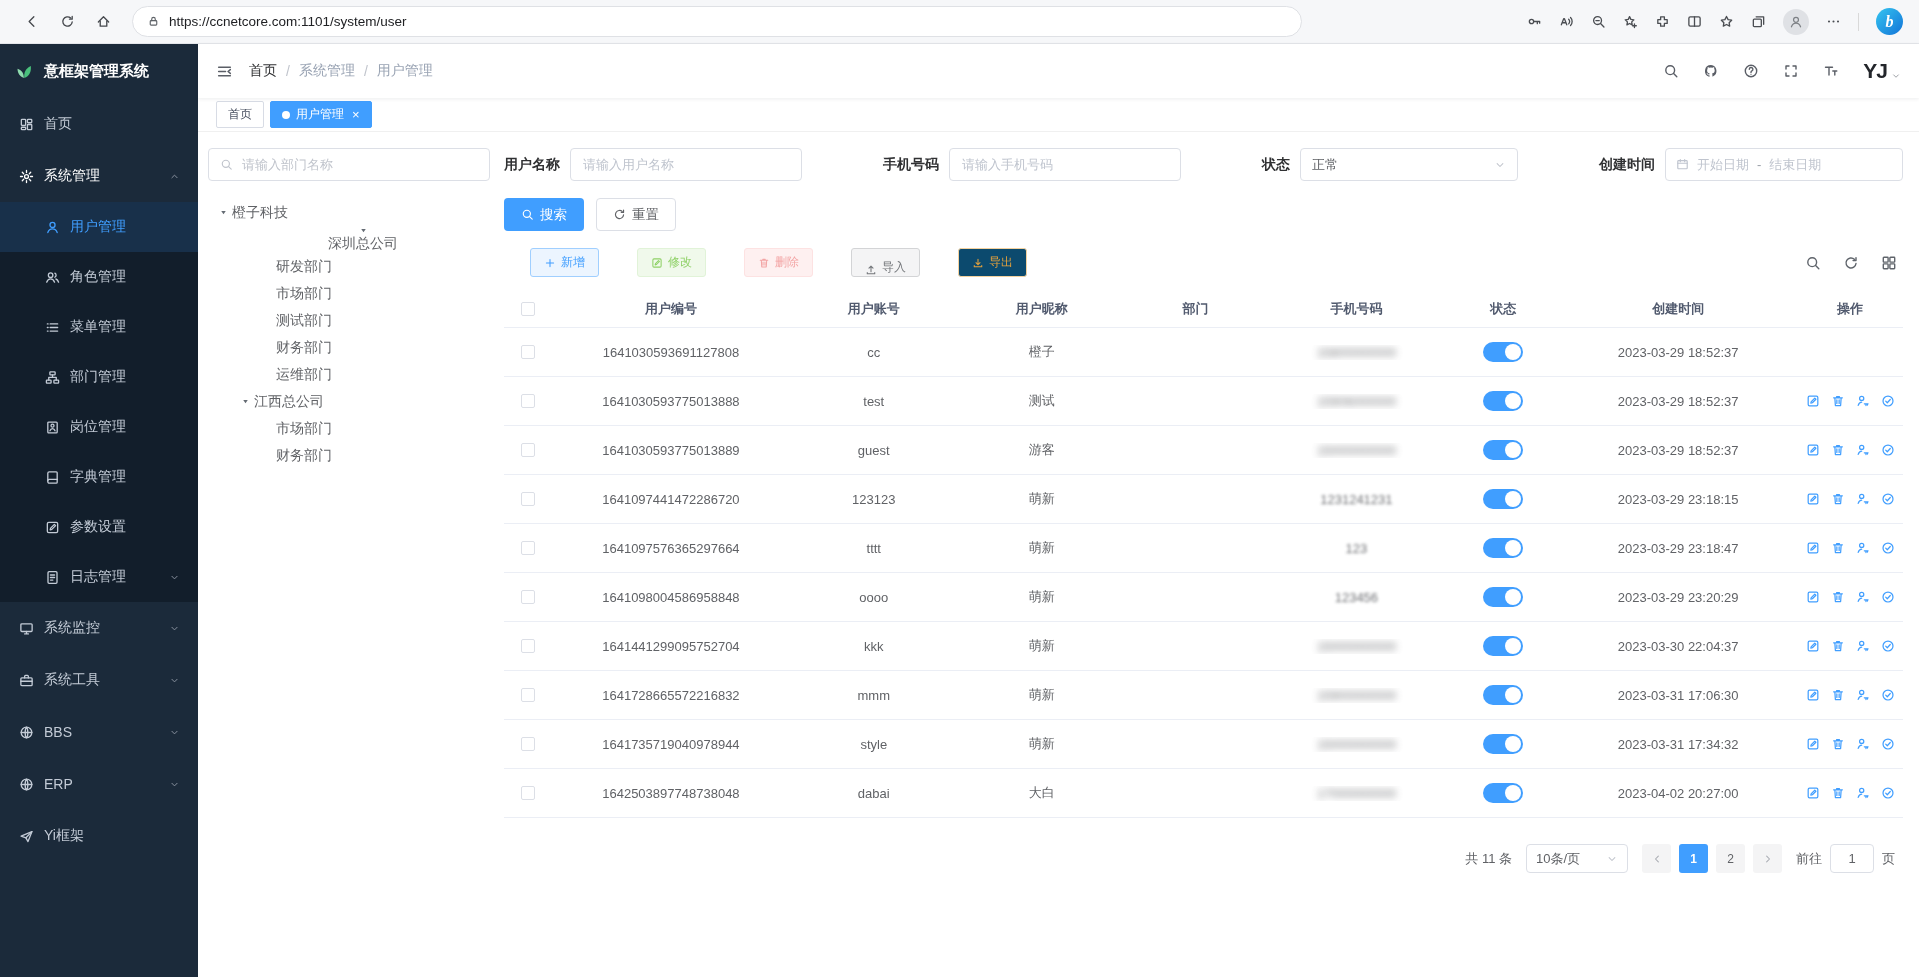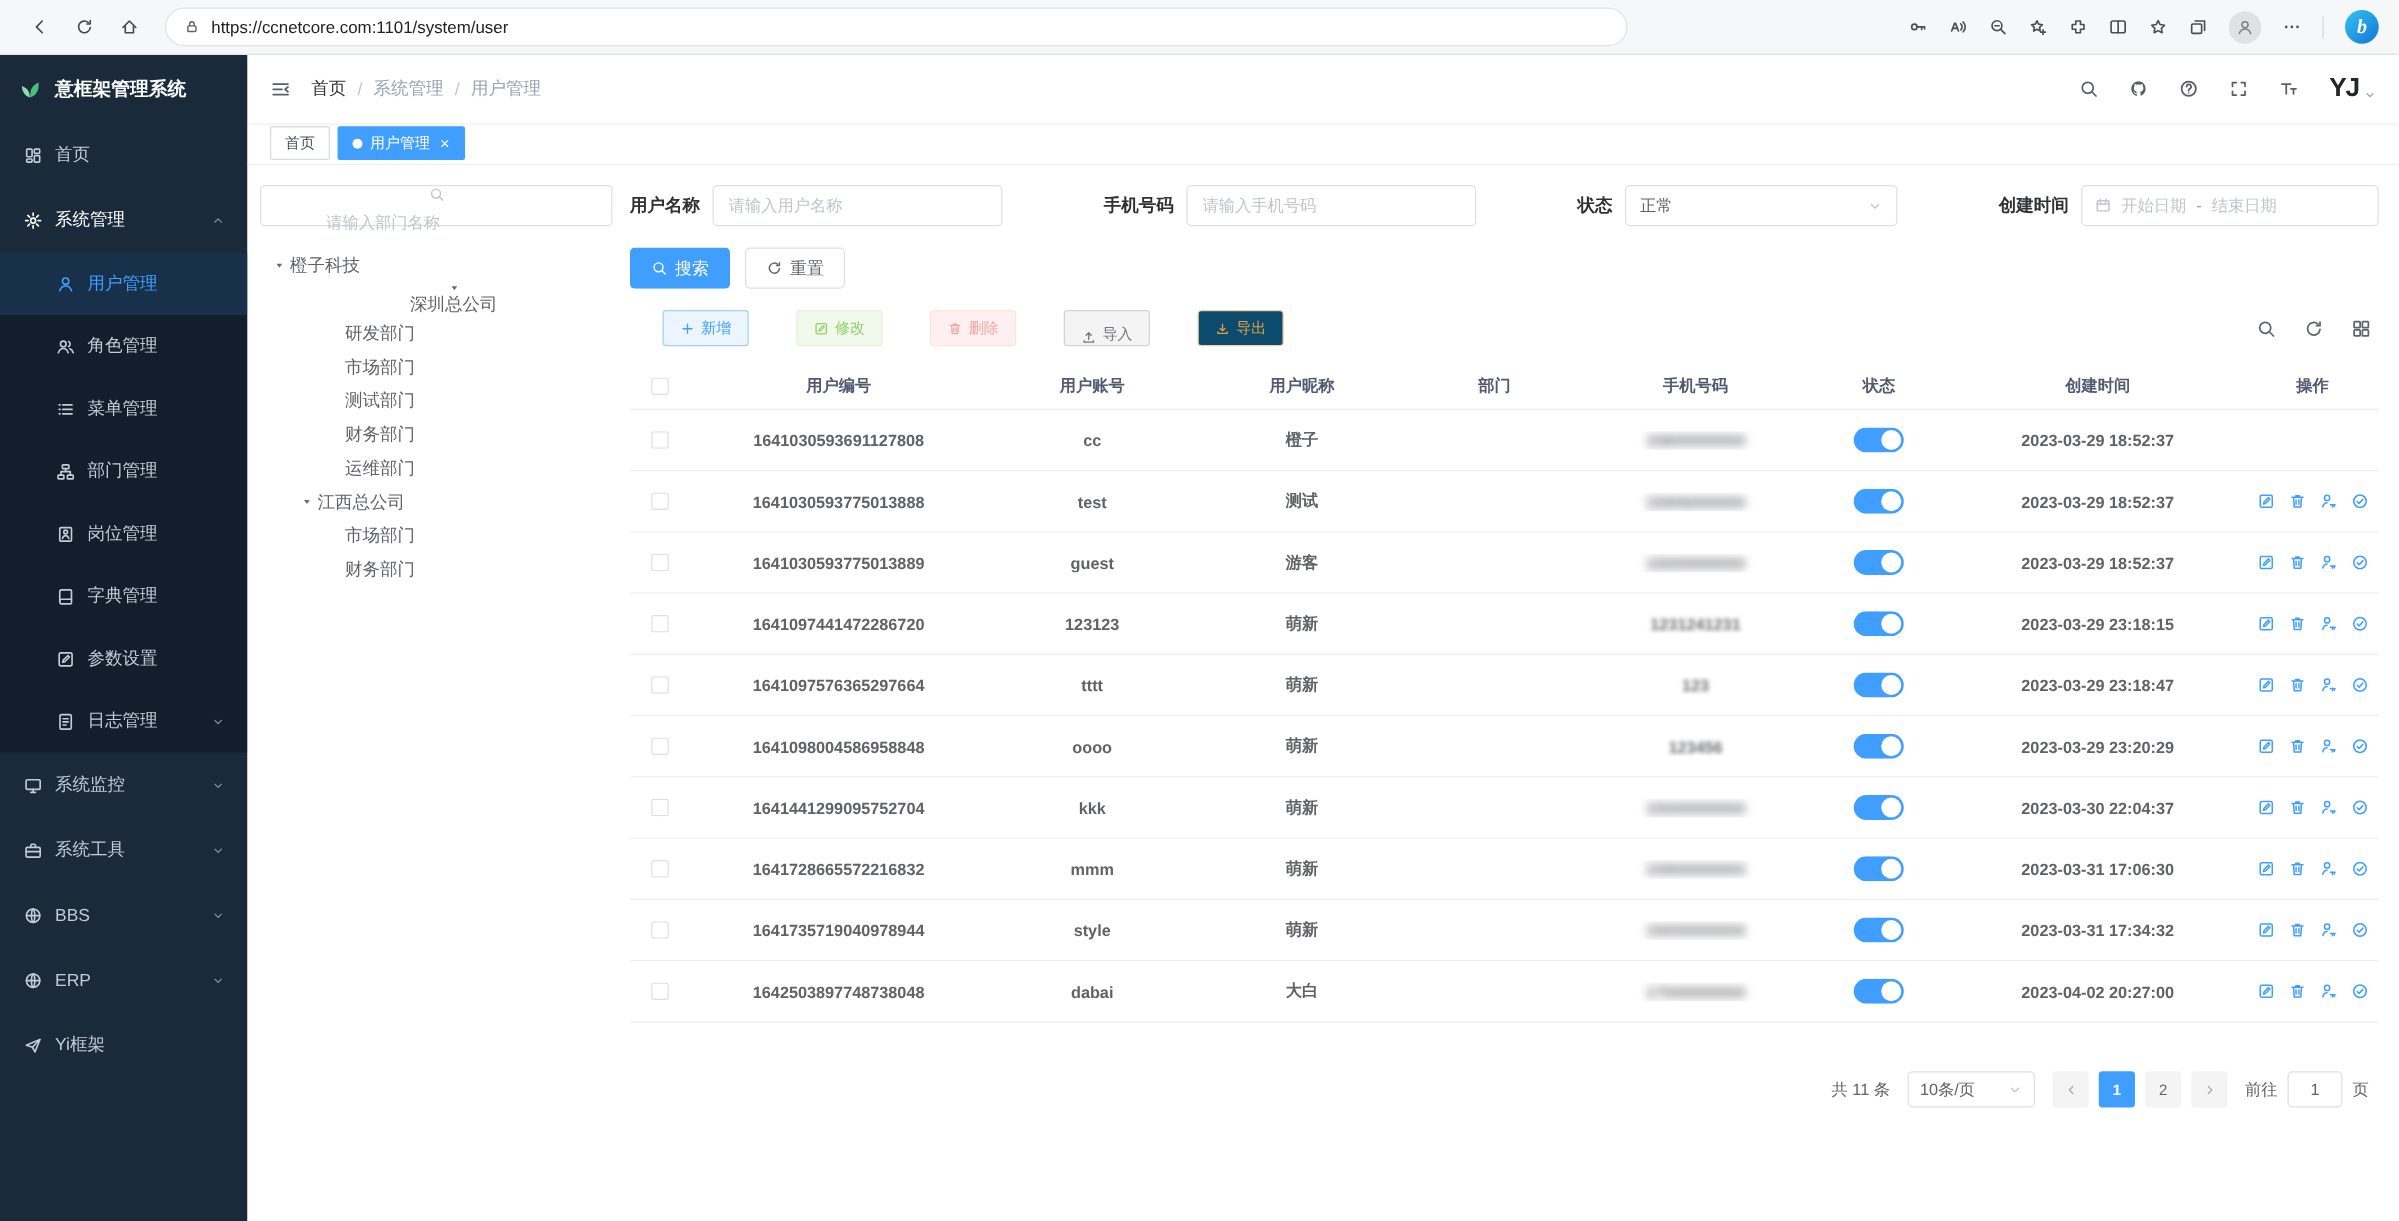--- a/index.html
+++ b/index.html
@@ -46,21 +46,21 @@
 
   .tabsbar { height:34px; display:flex; align-items:center; gap:6px; padding:0 18px; border-bottom:1px solid #f0f0f0; flex:none; }
   .tab { height:27px; display:flex; align-items:center; gap:6px; padding:0 11px; border:1px solid #d8dce5; background:#fff; color:#495060; font-size:12px; cursor:pointer; border-radius:2px; }
   .tab.active { background:#409eff; border-color:#409eff; color:#fff; }
   .tab-dot { width:8px; height:8px; border-radius:50%; background:#fff; }
   .tab-close { font-size:13px; margin-left:2px; cursor:pointer; }
 
   
   .content { flex:1; display:flex; gap:14px; padding:16px 16px 0 10px; min-height:0; }
   .tree-panel { width:282px; flex:none; }
-  .tree-search { height:33px; border:1px solid #dcdfe6; border-radius:4px; display:flex; align-items:center; gap:7px; padding:0 11px;flex-direction:column; }
+  .tree-search { height:33px; border:1px solid #dcdfe6; border-radius:4px; display:flex; align-items:center; gap:7px; padding:0 11px; }
   .tree-search .sicon { color:#c0c4cc; font-size:13px; display:flex; }
   .tree-search input { border:none; outline:none; flex:1; font-size:13px; color:#606266; background:transparent; font-family:inherit; min-width:0; }
   .tree-search input::placeholder { color:#c0c4cc; }
   .tree { margin-top:18px; }
   .tree-node { height:27px; display:flex; align-items:center; font-size:14px; color:#606266; cursor:pointer; }
   .tree-caret { width:18px; font-size:9px; color:#646b73; display:flex; justify-content:center; flex:none; }
 
   .right-panel { flex:1; min-width:0; display:flex; flex-direction:column; }
   .filter-row { display:flex; align-items:center; justify-content:space-between; }
   .fgroup { display:flex; align-items:center; gap:10px; }
@@ -85,35 +85,35 @@
   .btn-sm .bicon { font-size:12px; display:flex; }
   .b-add { background:#ecf5ff; border-color:#a0cfff; color:#409eff; }
   .b-mod { background:#f0f9eb; border-color:#e1f3d8; color:#8fd167; }
   .b-del { background:#fef0f0; border-color:#fde2e2; color:#f3a5a5; }
   .b-imp { background:#f4f4f5; border-color:#d3d4d6; color:#73767a;align-items:flex-end; }
   .b-exp { background:#0c4a6e; border-color:#f3d19e; color:#e6a23c; }
   .toolbar-icons { margin-left:auto; display:flex; align-items:center; gap:22px; color:#5f646b; font-size:16px; padding-right:6px; }
   .toolbar-icons span { display:flex; cursor:pointer; }
 
   .table { margin-top:14px; }
-  .thead,.trow { display:flex; align-items:center;font-weight:bold; }
+  .thead,.trow { display:flex; align-items:center; }
   .thead { height:37px; font-size:13px; font-weight:bold; color:#515a6e; border-bottom:1px solid #ebeef5; }
   .trow { height:49px; font-size:13px; color:#606266; border-bottom:1px solid #ebeef5; background:#fff; }
   .cell { display:flex; align-items:center; justify-content:center; overflow:hidden; white-space:nowrap; }
   .c-check{width:48px; flex:none;} .c-id{width:17%;} .c-acc{width:12%;} .c-nick{width:12%;}
   .c-dept{width:10%;} .c-phone{width:13%;} .c-status{width:8%;} .c-created{width:17%;} .c-ops{flex:1;}
   .checkbox { width:14px; height:14px; border:1px solid #dcdfe6; border-radius:2px; background:#fff; cursor:pointer; }
   .switch { width:40px; height:20px; border-radius:10px; background:#409eff; position:relative; cursor:pointer; flex:none; }
   .switch::after { content:""; position:absolute; top:2px; right:2px; width:16px; height:16px; border-radius:50%; background:#fff; }
   .ops { display:flex; gap:11px; color:#409eff; font-size:14px; }
   .op { display:flex; cursor:pointer; }
   .blur-h { filter:blur(3.5px); opacity:.85; }
   .blur-l { filter:blur(1.5px); opacity:.9; }
 
-  .pagination { margin-top:39px; display:flex; align-items:center; justify-content:flex-end; gap:14px; font-size:13px; color:#606266; padding:0 8px 20px 0; }
+  .pagination { margin-top:26px; display:flex; align-items:center; justify-content:flex-end; gap:14px; font-size:13px; color:#606266; padding:0 8px 20px 0; }
   .psize { width:102px; height:29px; border:1px solid #dcdfe6; border-radius:4px; display:flex; align-items:center; justify-content:space-between; padding:0 9px; cursor:pointer; }
   .pager { display:flex; align-items:center; gap:8px; }
   .pbtn { min-width:29px; height:29px; border-radius:3px; background:#f4f4f5; color:#606266; display:flex; align-items:center; justify-content:center; font-size:12px; cursor:pointer; }
   .pbtn.arrow { color:#a8abb2; }
   .pbtn.active { background:#409eff; color:#fff; font-weight:bold; }
   .goto { display:flex; align-items:center; gap:8px; }
   .goto input { width:44px; height:29px; border:1px solid #dcdfe6; border-radius:4px; text-align:center; font-size:13px; color:#606266; outline:none; font-family:inherit; }
 </style>
 </head>
 <body>

